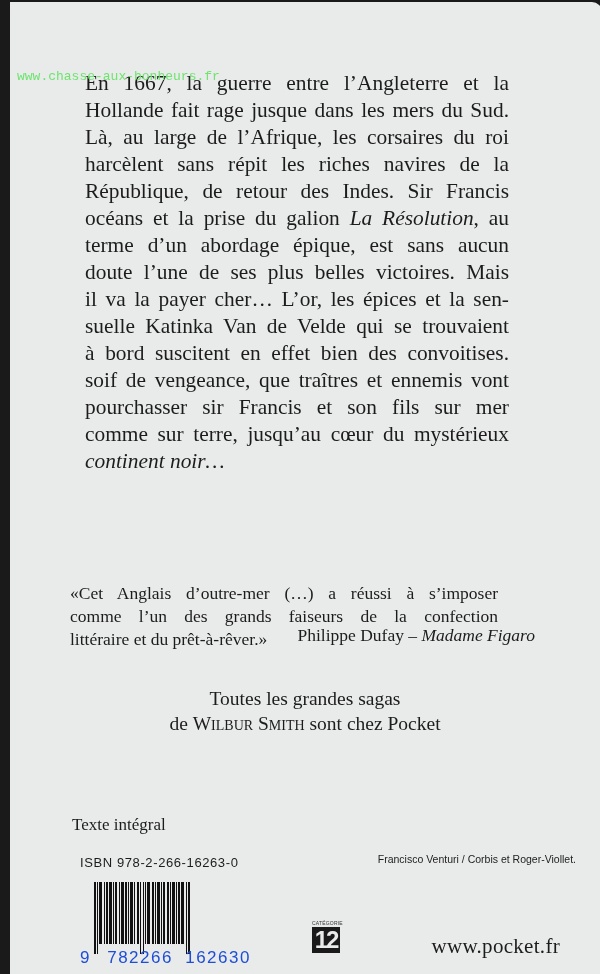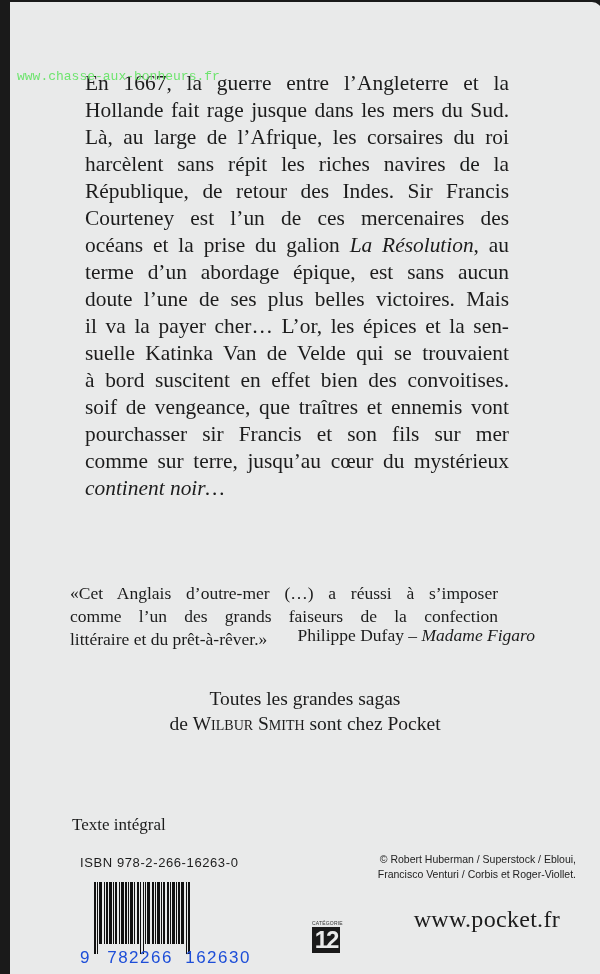--- a/index.html
+++ b/index.html
@@ -73,38 +73,37 @@
   }
   .categorie .label {
     font-family: "Liberation Sans", sans-serif; font-size: 5px; letter-spacing: 0.2px; color: #333; display: block;
   }
   .categorie .badge {
     display: block; margin-top: 1px; width: 28px; height: 26px; background: #1a1a1a; color: #e9eaea;
     font-family: "Liberation Sans", sans-serif; font-weight: bold; font-size: 24px; line-height: 26px;
     letter-spacing: -2px; text-align: center;
   }
   .website {
-    position: absolute; right: 42px; top: 904px;
-    font-size: 24px; letter-spacing: 0.3px;
+    position: absolute; right: 42px; top: 932px;
+    font-size: 21px; letter-spacing: 0.3px;
   }
 </style>
 </head>
 <body>
 
 <div class="cover">
 
   <div class="watermark">www.chasse-aux-bonheurs.fr</div>
 
   <div class="blurb">
     <span class="line">En 1667, la guerre entre l’Angleterre et la</span>
     <span class="line">Hollande fait rage jusque dans les mers du Sud.</span>
     <span class="line">Là, au large de l’Afrique, les corsaires du roi</span>
     <span class="line">harcèlent sans répit les riches navires de la</span>
     <span class="line">République, de retour des Indes. Sir Francis</span>
-    <span class="line">Courteney est l’un de ces mercenaires des</span>
     <span class="line"><span>océans et la prise du galion </span><i>La Résolution</i><span>, au</span></span>
     <span class="line">terme d’un abordage épique, est sans aucun</span>
     <span class="line">doute l’une de ses plus belles victoires. Mais</span>
     <span class="line">il va la payer cher… L’or, les épices et la sen-</span>
     <span class="line">suelle Katinka Van de Velde qui se trouvaient</span>
     <span class="line">à bord suscitent en effet bien des convoitises.</span>
     <span class="line">soif de vengeance, que traîtres et ennemis vont</span>
     <span class="line">pourchasser sir Francis et son fils sur mer</span>
     <span class="line">comme sur terre, jusqu’au cœur du mystérieux</span>
     <span class="line last">continent noir…</span>
@@ -164,21 +163,20 @@
     <div class="bar guard" style="width:1.5px"></div>
     <div class="bar guard" style="width:1.5px"></div>
   </div>
   <div class="barcode-digits">
     <span>9</span>
     <span style="margin-left:10px">782266</span>
     <span style="margin-left:6px">162630</span>
   </div>
 
   <div class="credits">
-    <div>© Robert Huberman / Superstock / Ebloui,</div>
     <div>Francisco Venturi / Corbis et Roger-Viollet.</div>
   </div>
 
   <div class="categorie">
     <span class="label">CATÉGORIE</span>
     <span class="badge">12</span>
   </div>
 
   <div class="website">www.pocket.fr</div>
 </div>

